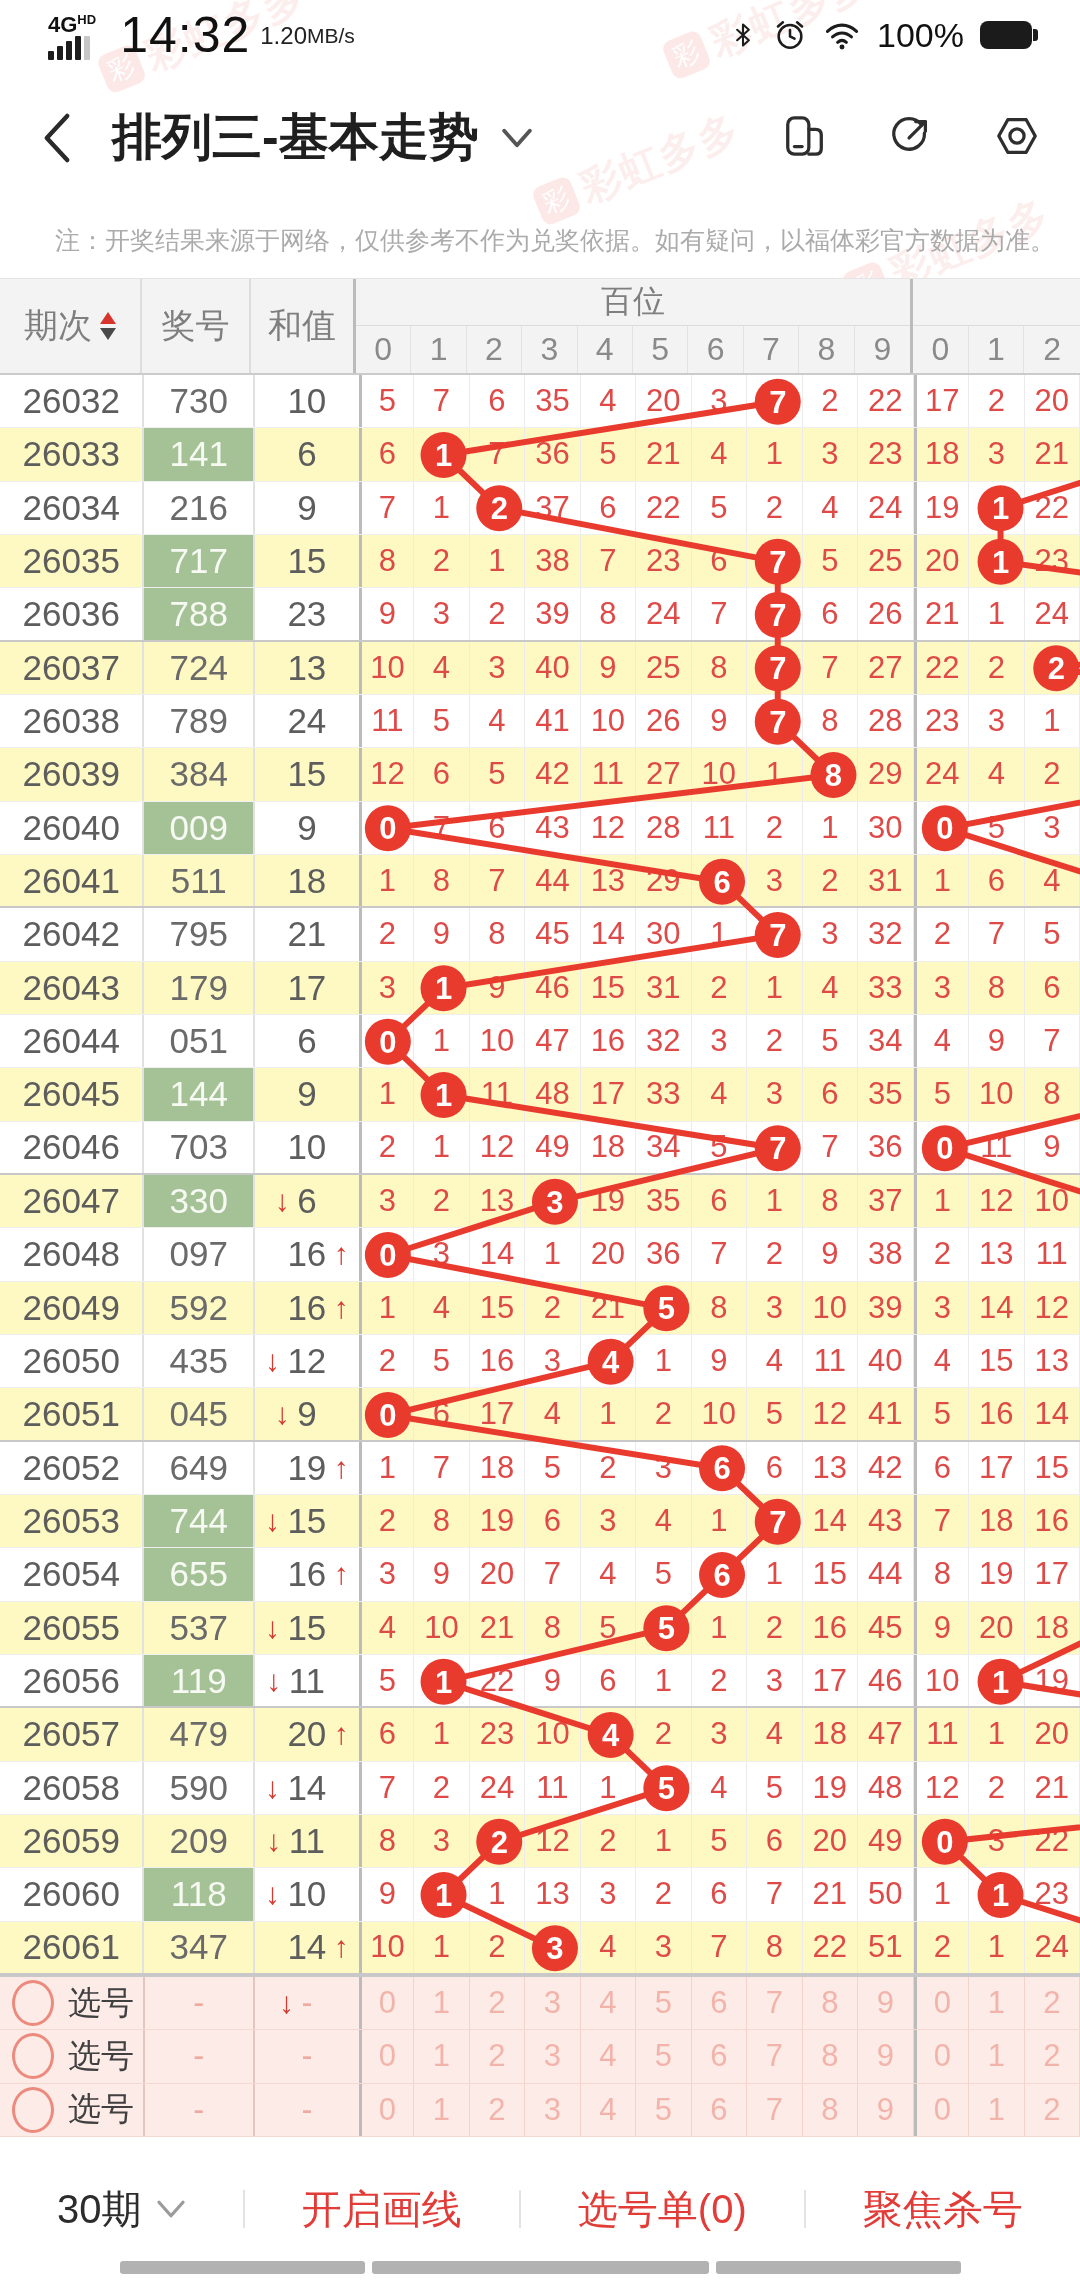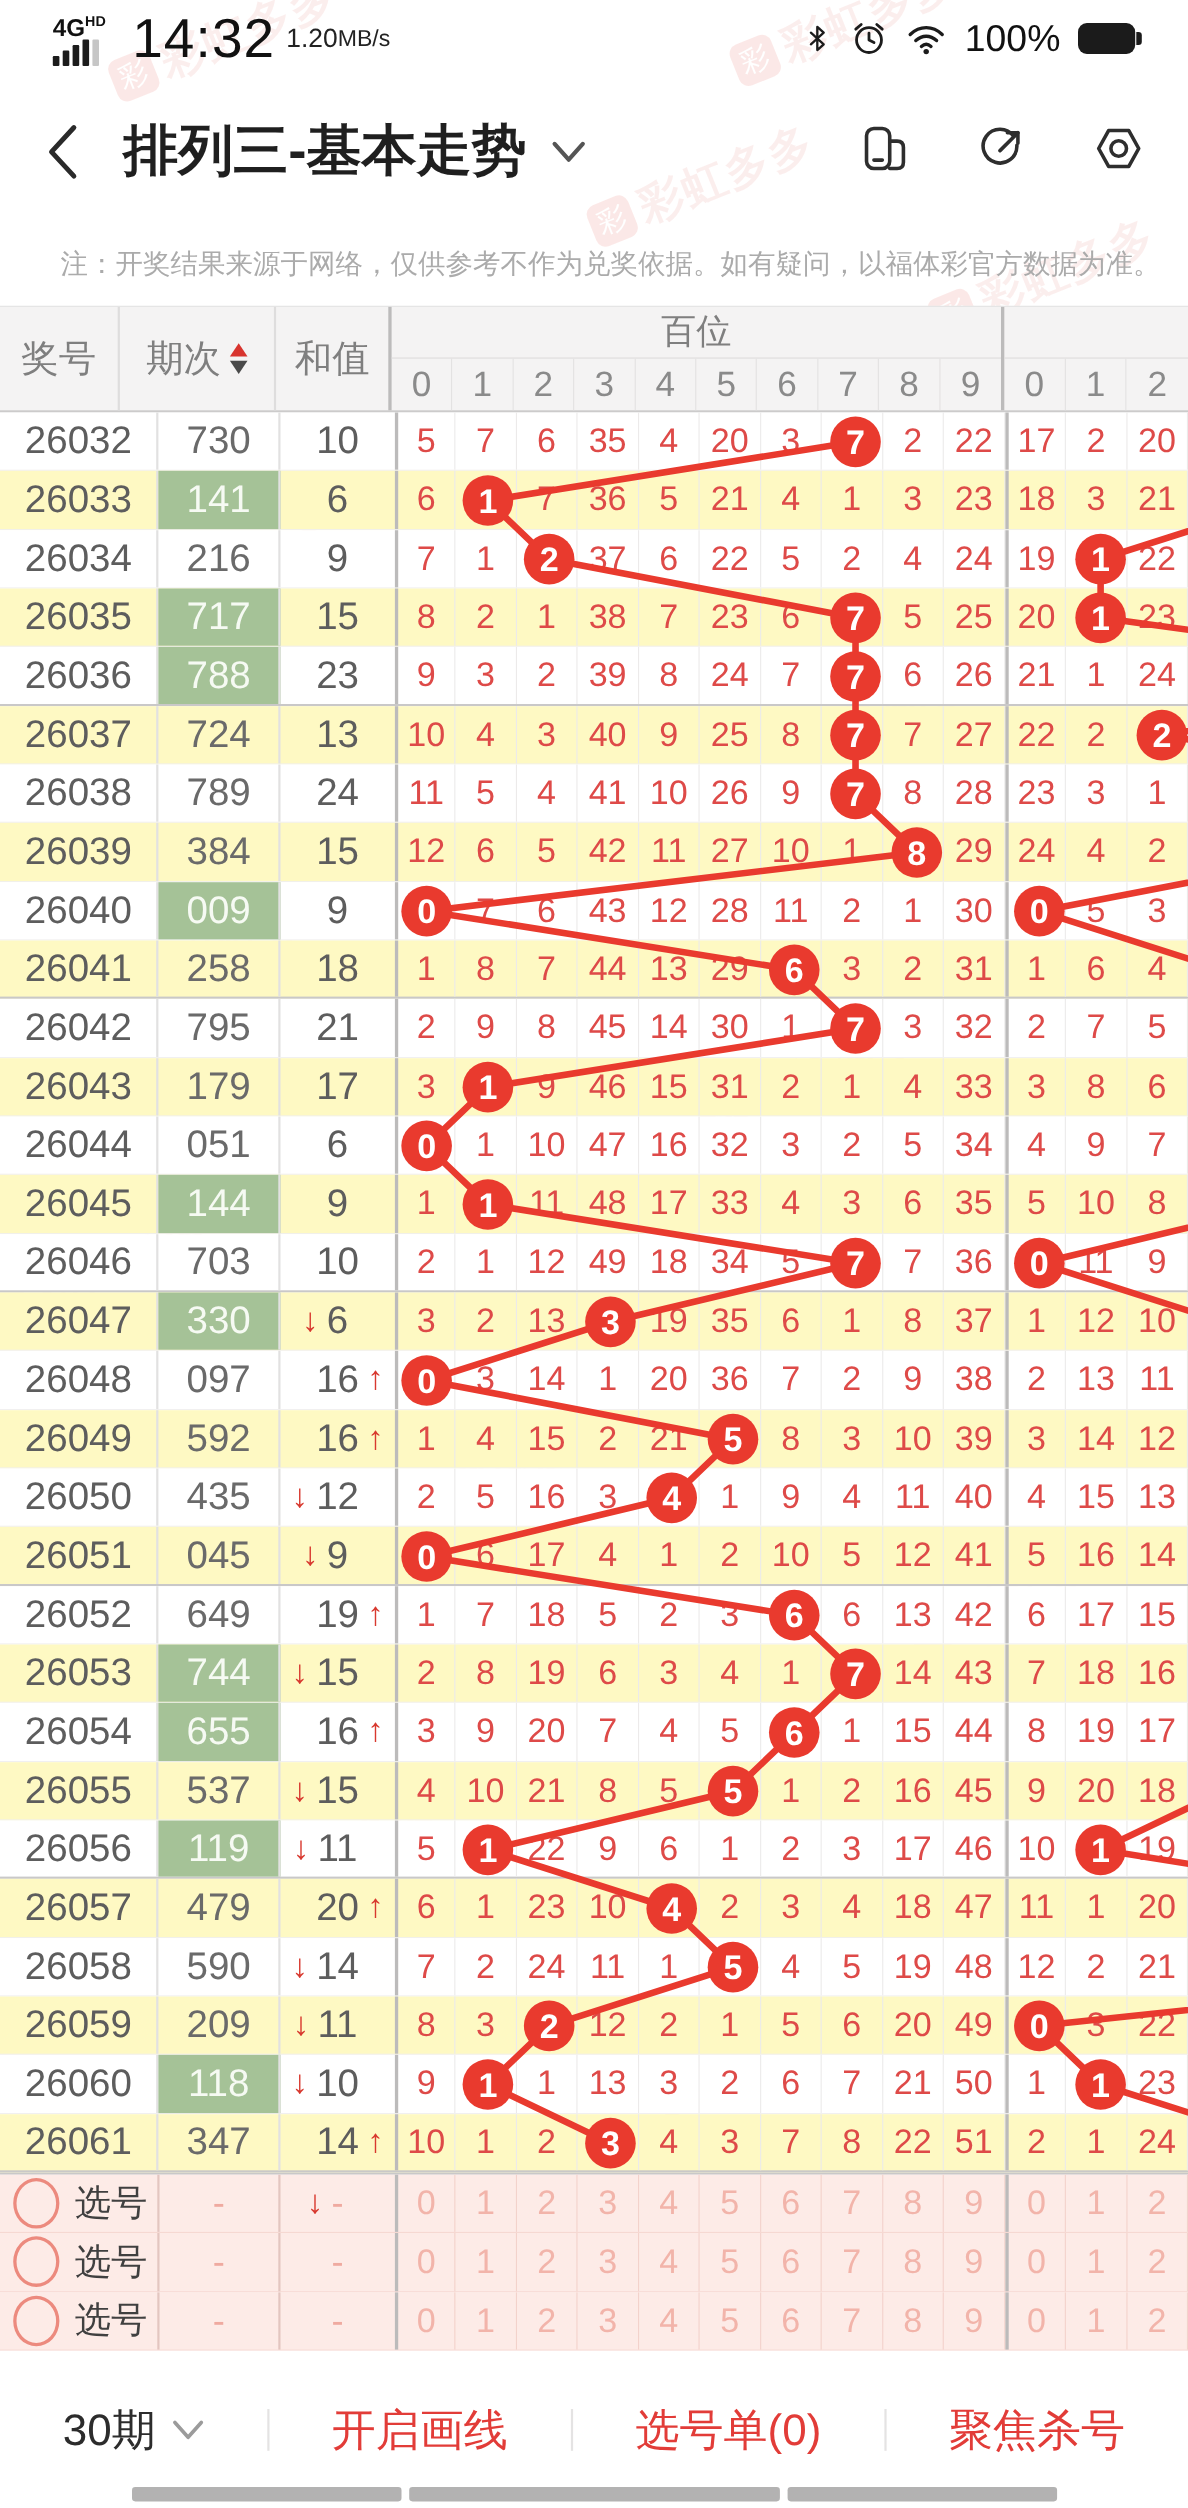--- a/index.html
+++ b/index.html
@@ -160,28 +160,28 @@
             <polygon points="7.2,3.5 16.8,3.5 21.5,12 16.8,20.5 7.2,20.5 2.5,12"></polygon>
             <circle cx="12" cy="12" r="3.7"></circle>
           </svg></span>
     </div>
   </div>
 
   <div class="notice">注：开奖结果来源于网络，仅供参考不作为兑奖依据。如有疑问，以福体彩官方数据为准。</div>
 
   <div class="ttable">
     <div class="thead">
-      <div class="hcell h-prize">奖号</div>
       <div class="hcell h-period">
         <span>期次</span>
         <span class="sort">
             <i class="up"></i>
             <i class="dn"></i>
           </span>
       </div>
+      <div class="hcell h-prize">奖号</div>
       <div class="hcell h-sum">和值</div>
       <div class="hsec" style="width:557px">
         <div class="hsec-top">百位</div>
         <div class="hsec-digits" id="hdigits">
             <div class="hd">0</div>
             <div class="hd">1</div>
             <div class="hd">2</div>
             <div class="hd">3</div>
             <div class="hd">4</div>
             <div class="hd">5</div>
@@ -395,21 +395,21 @@
           <div class="cell c-d">11</div>
           <div class="cell c-d">2</div>
           <div class="cell c-d">1</div>
           <div class="cell c-d">30</div>
           <div class="cell c-d secl"></div>
           <div class="cell c-d">5</div>
           <div class="cell c-d">3</div>
         </div>
         <div class="trow alt gend">
           <div class="cell c-period">26041</div>
-          <div class="cell c-prize">258</div>
+          <div class="cell c-prize">511</div>
           <div class="cell c-sum">
             <span class="slot"></span>
             <span>18</span>
             <span class="slot"></span>
           </div>
           <div class="cell c-d secl">1</div>
           <div class="cell c-d">8</div>
           <div class="cell c-d">7</div>
           <div class="cell c-d">44</div>
           <div class="cell c-d">13</div>

